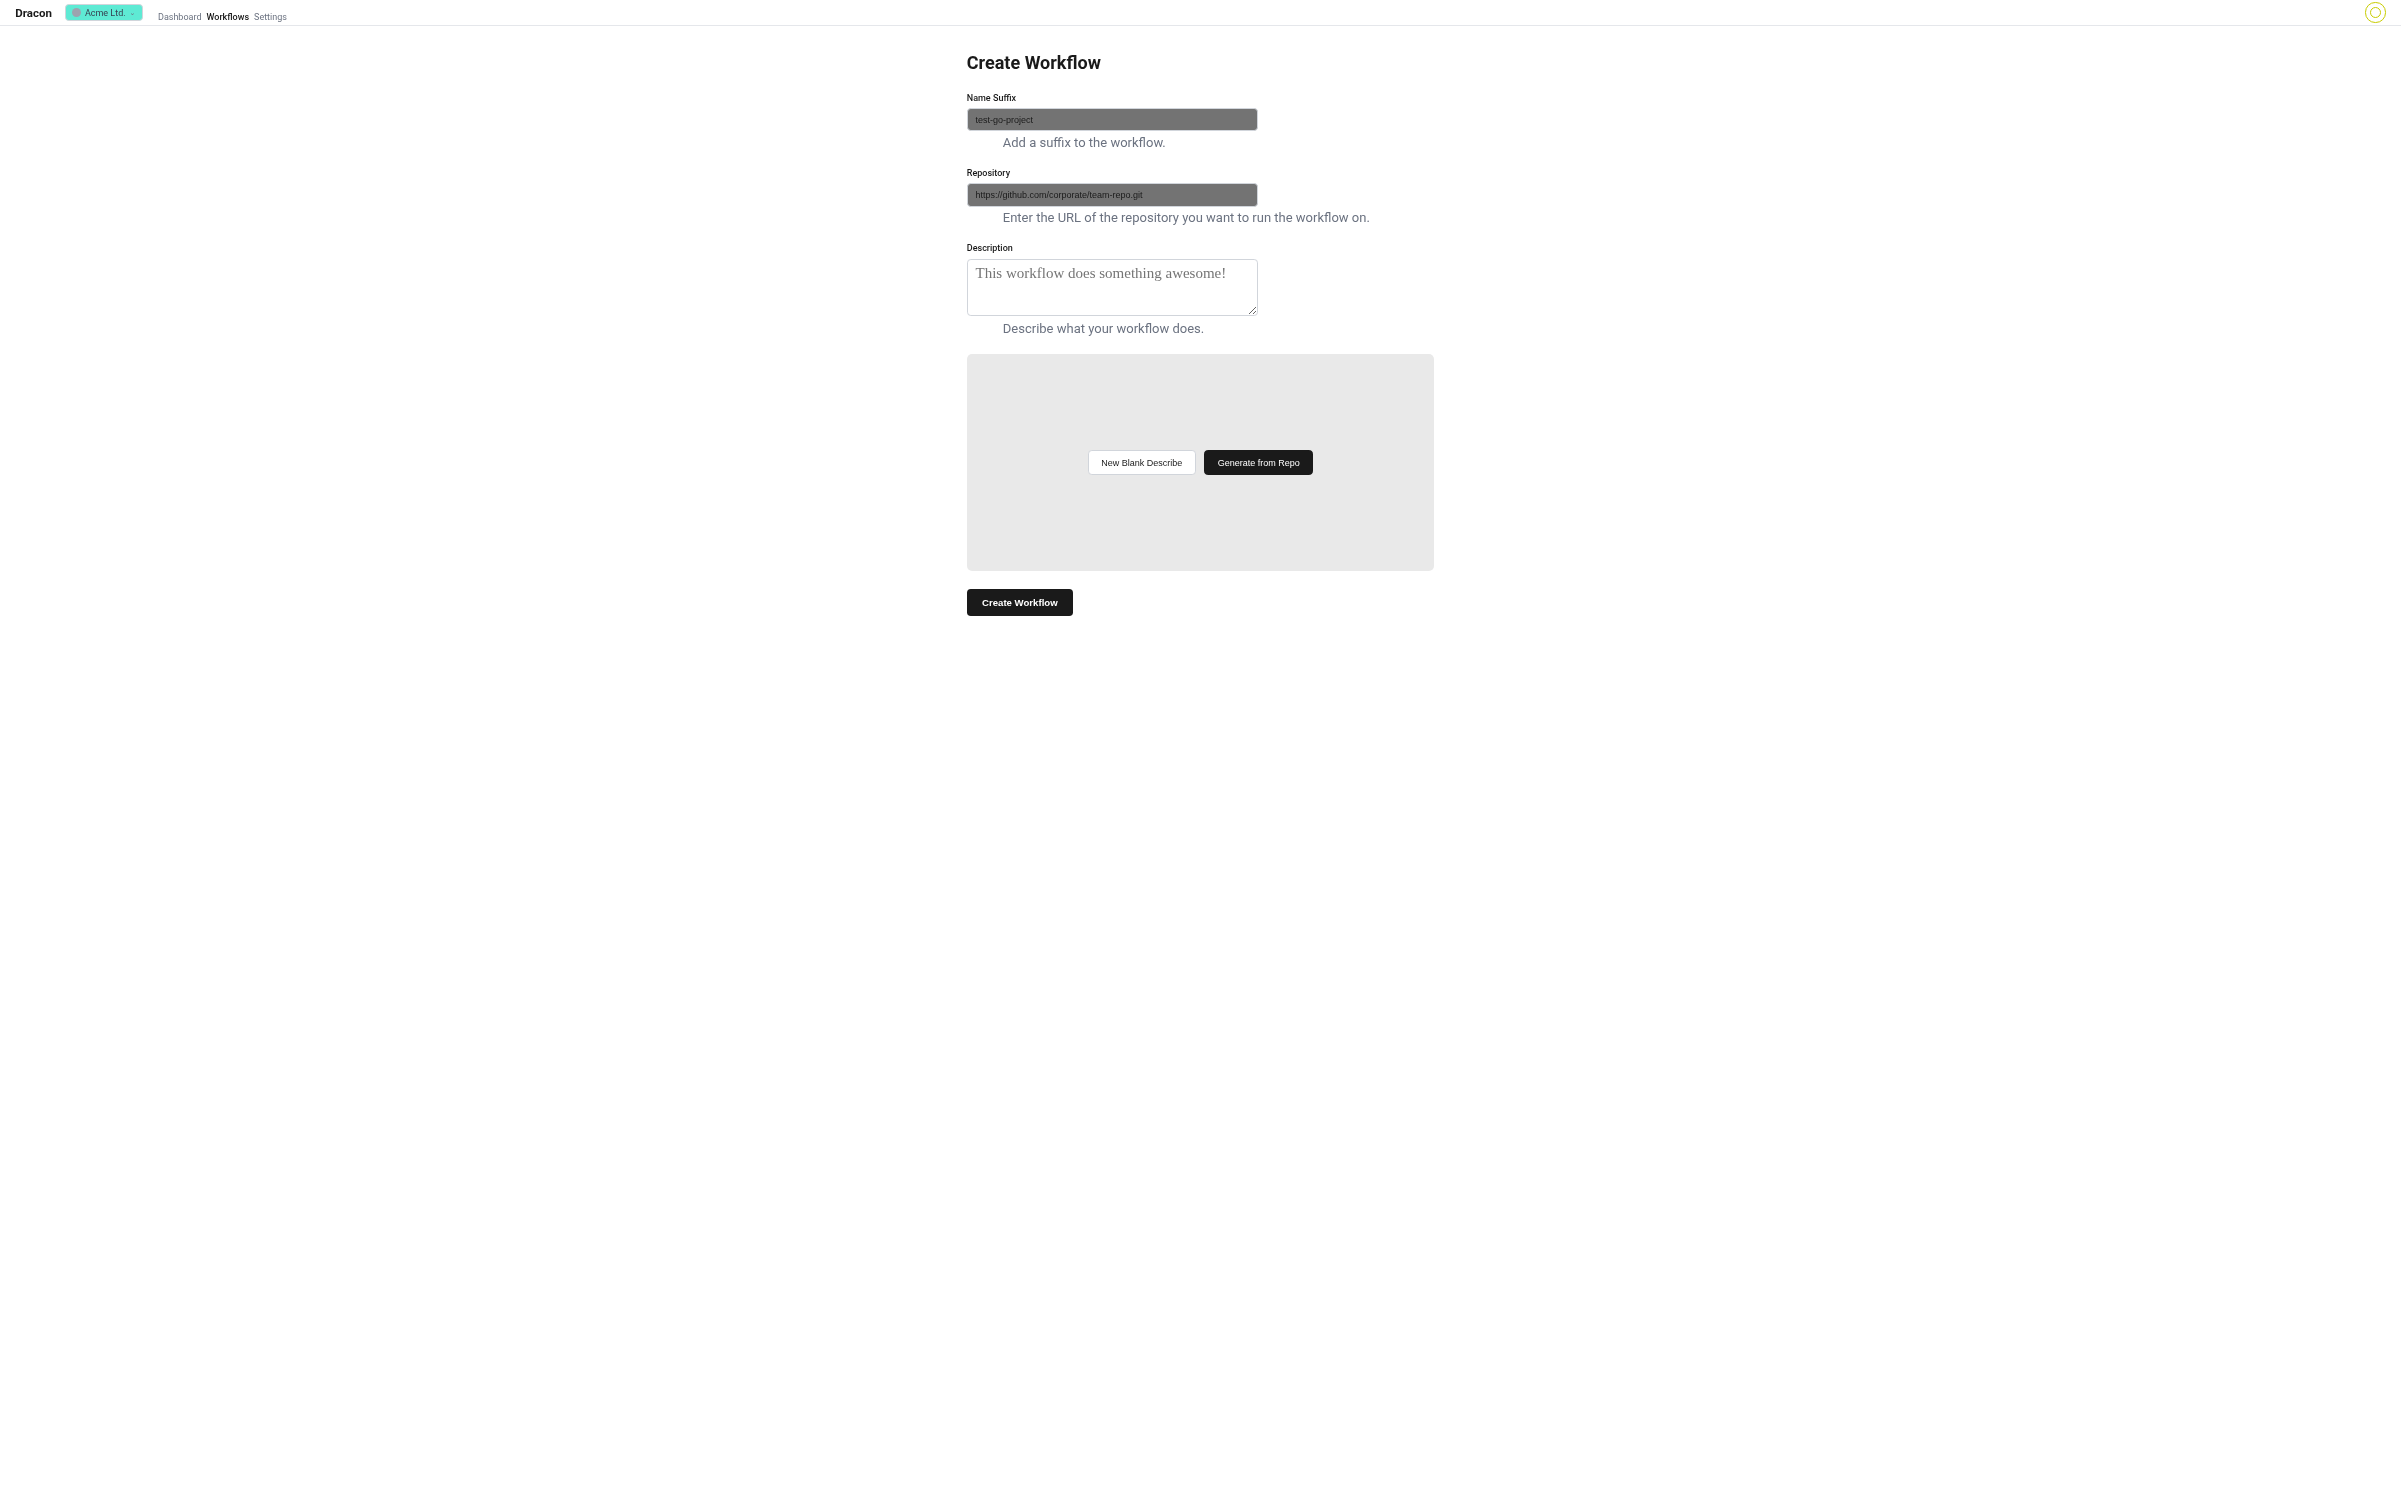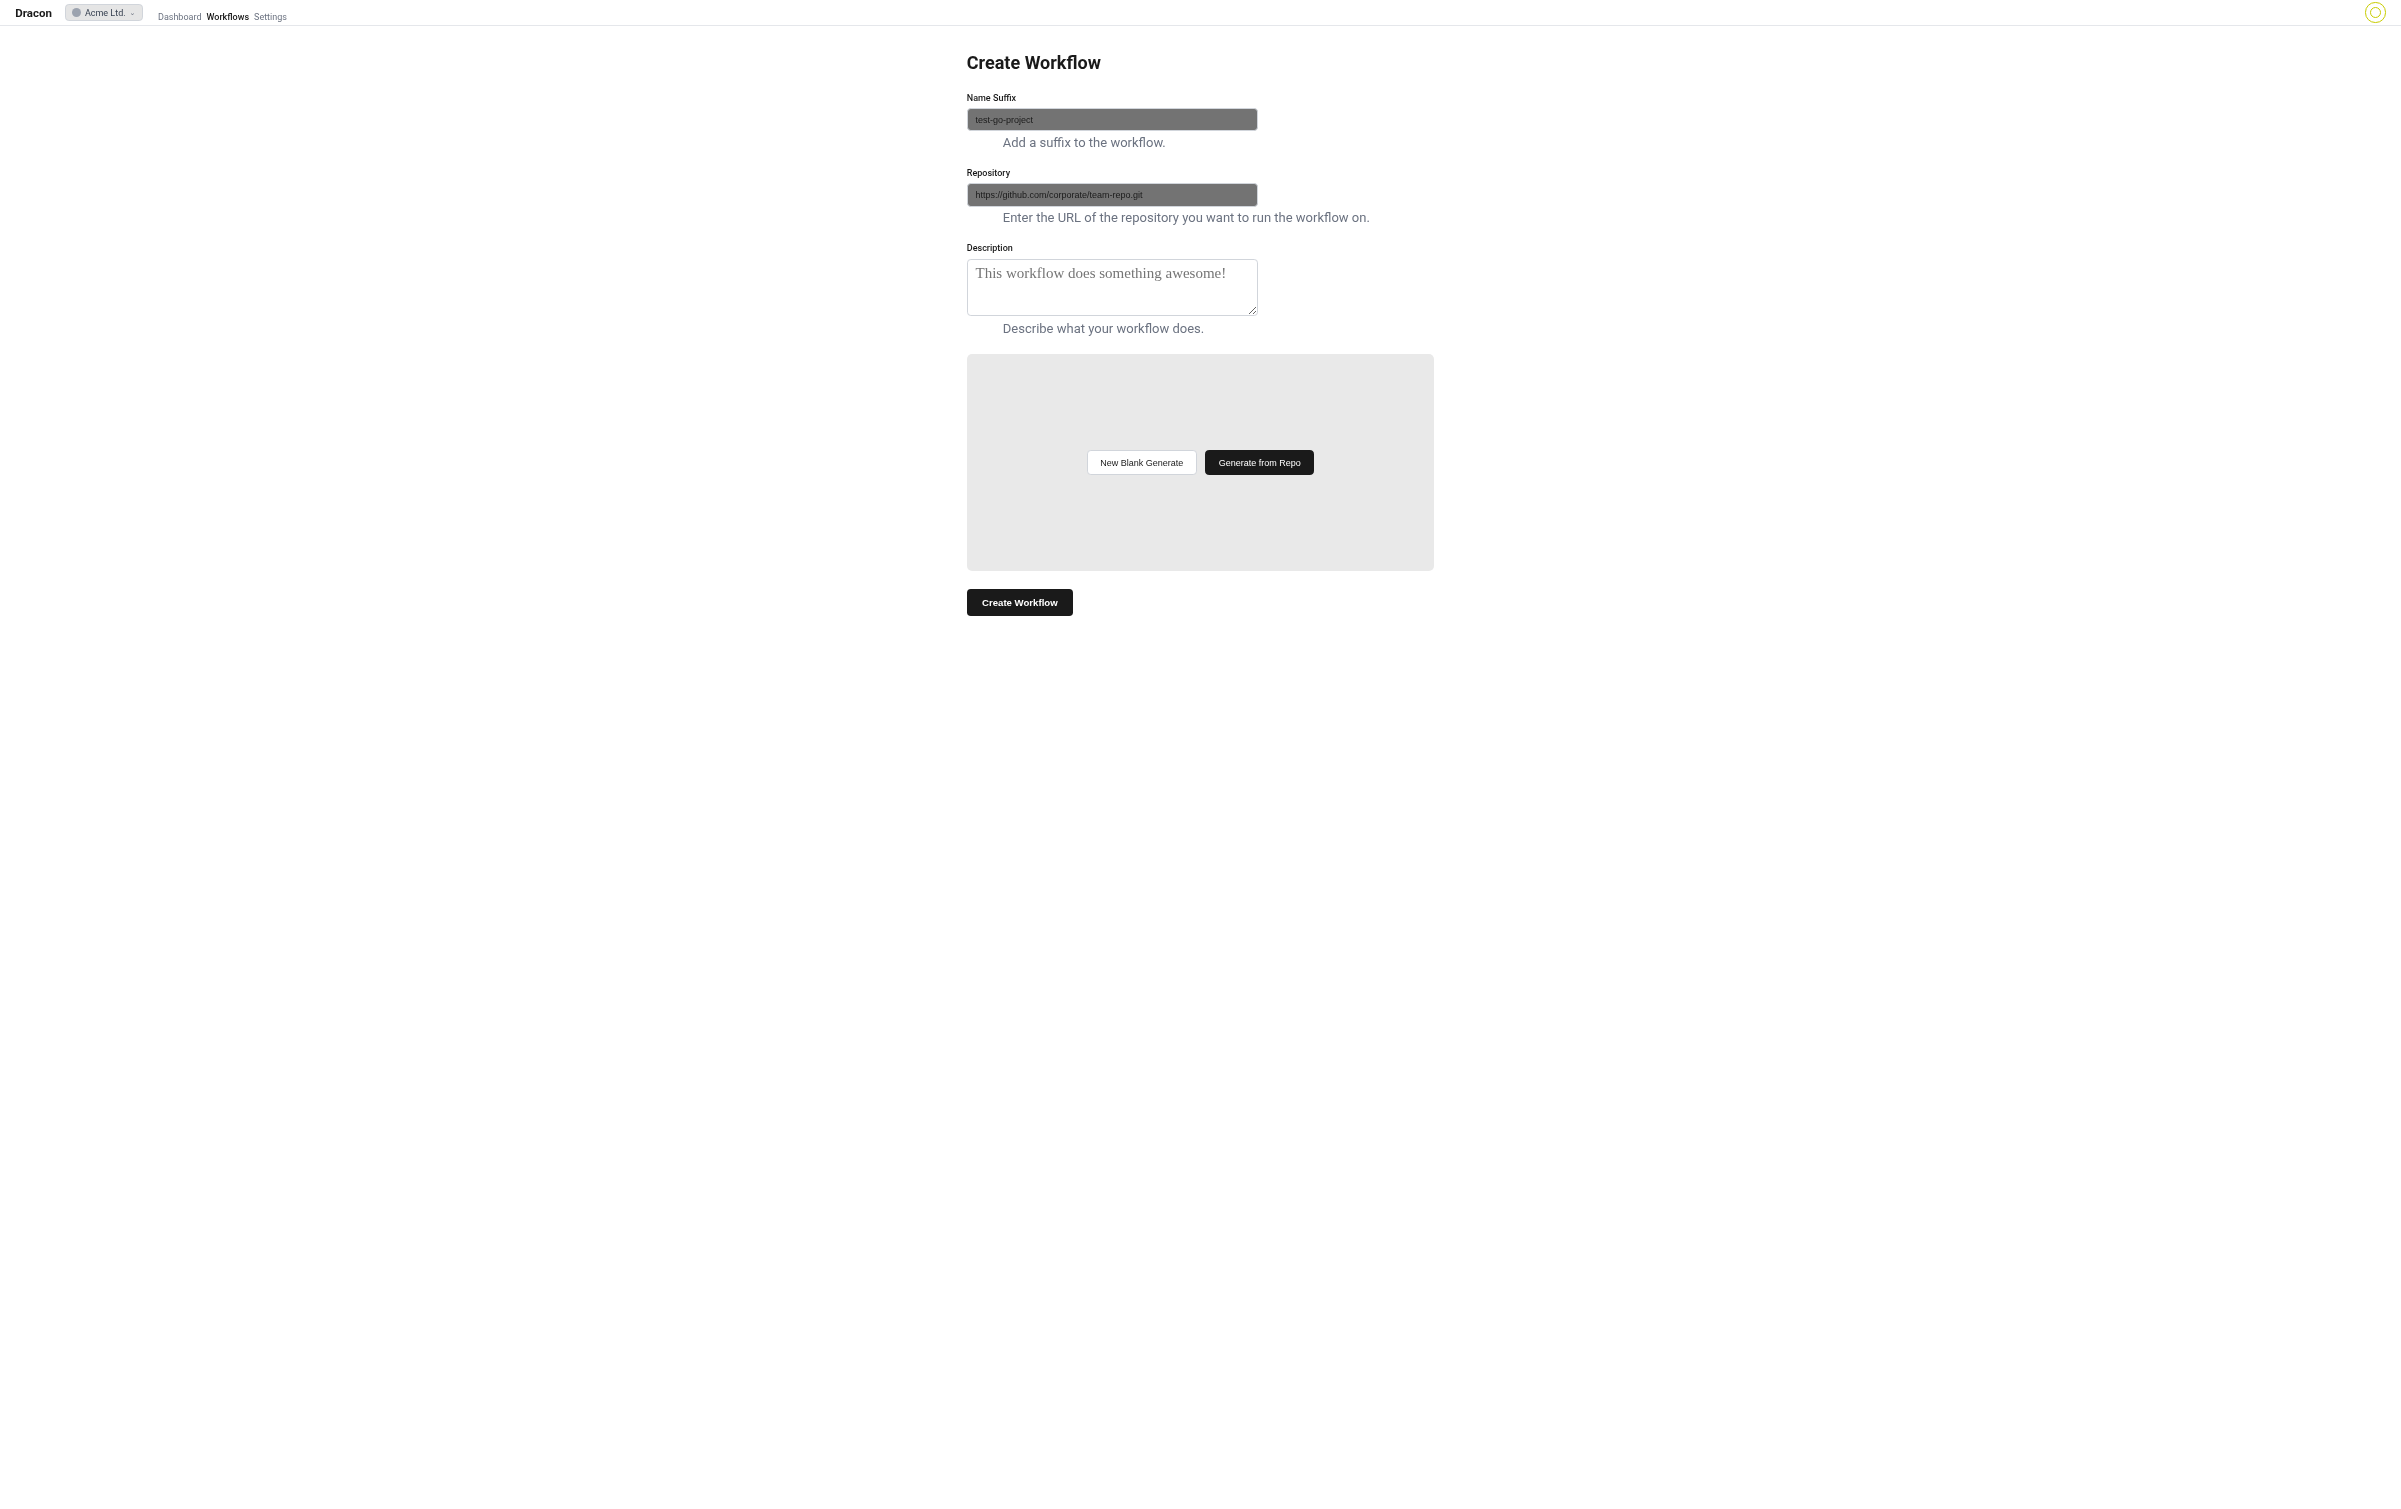--- a/index.html
+++ b/index.html
@@ -39,21 +39,21 @@
       display: flex;
       align-items: center;
       gap: 3.8px;
       padding: 2.6px 6.4px;
       border: 0.6px solid #d1d5db;
       border-radius: 3.8px;
       cursor: pointer;
       font-size: 9px;
       color: #374151;
       margin-right: 15.3px;
-      background: #e5e5e5;
+      background: #5eead4;
     }
 
     .nav-org-dot {
       width: 9px;
       height: 9px;
       border-radius: 50%;
       background: #9ca3af;
     }
 
     .nav-org-chevron {
@@ -279,21 +279,21 @@
   
   <div class="form-group">
     <label class="form-label">Description</label>
     <textarea class="form-textarea" placeholder="This workflow does something awesome!" style=""></textarea>
     <p class="form-hint">Describe what your workflow does.</p>
   </div>
 
   
   <div class="workflow-canvas">
     <div class="canvas-buttons">
-      <button class="btn-outline">New Blank Generate</button>
+      <button class="btn-outline">New Blank Describe</button>
       <button class="btn-dark">Generate from Repo</button>
     </div>
   </div>
 
   
   <button class="create-btn">Create Workflow</button>
 
 </main>
 
 

